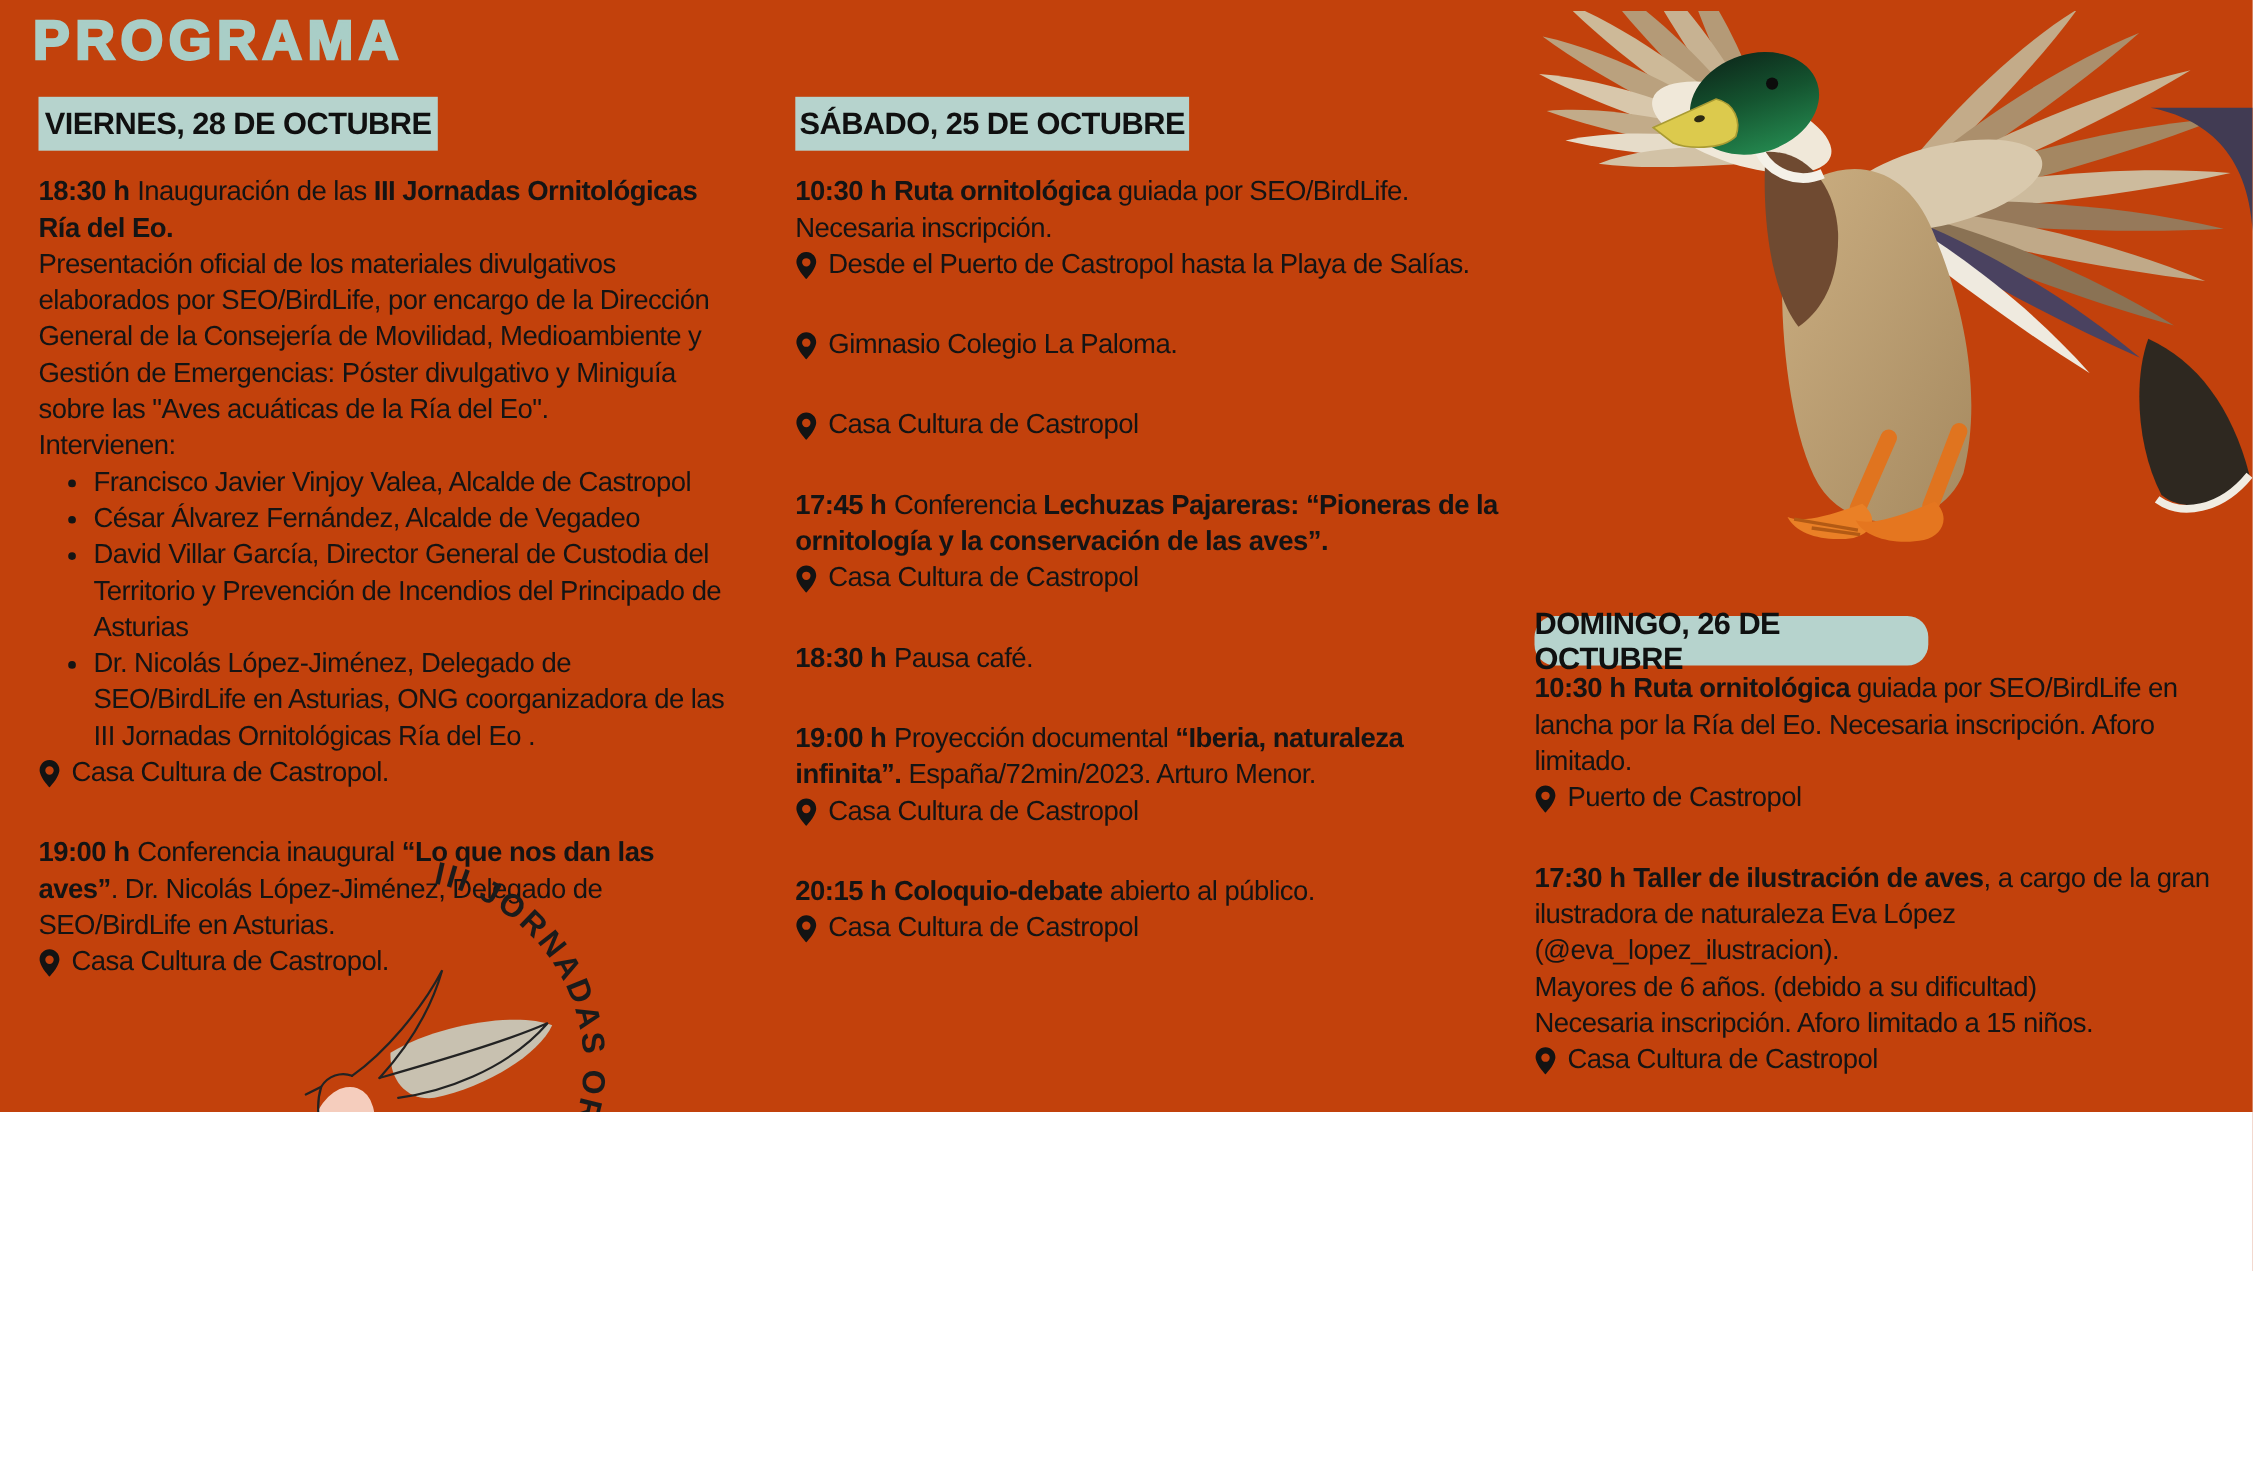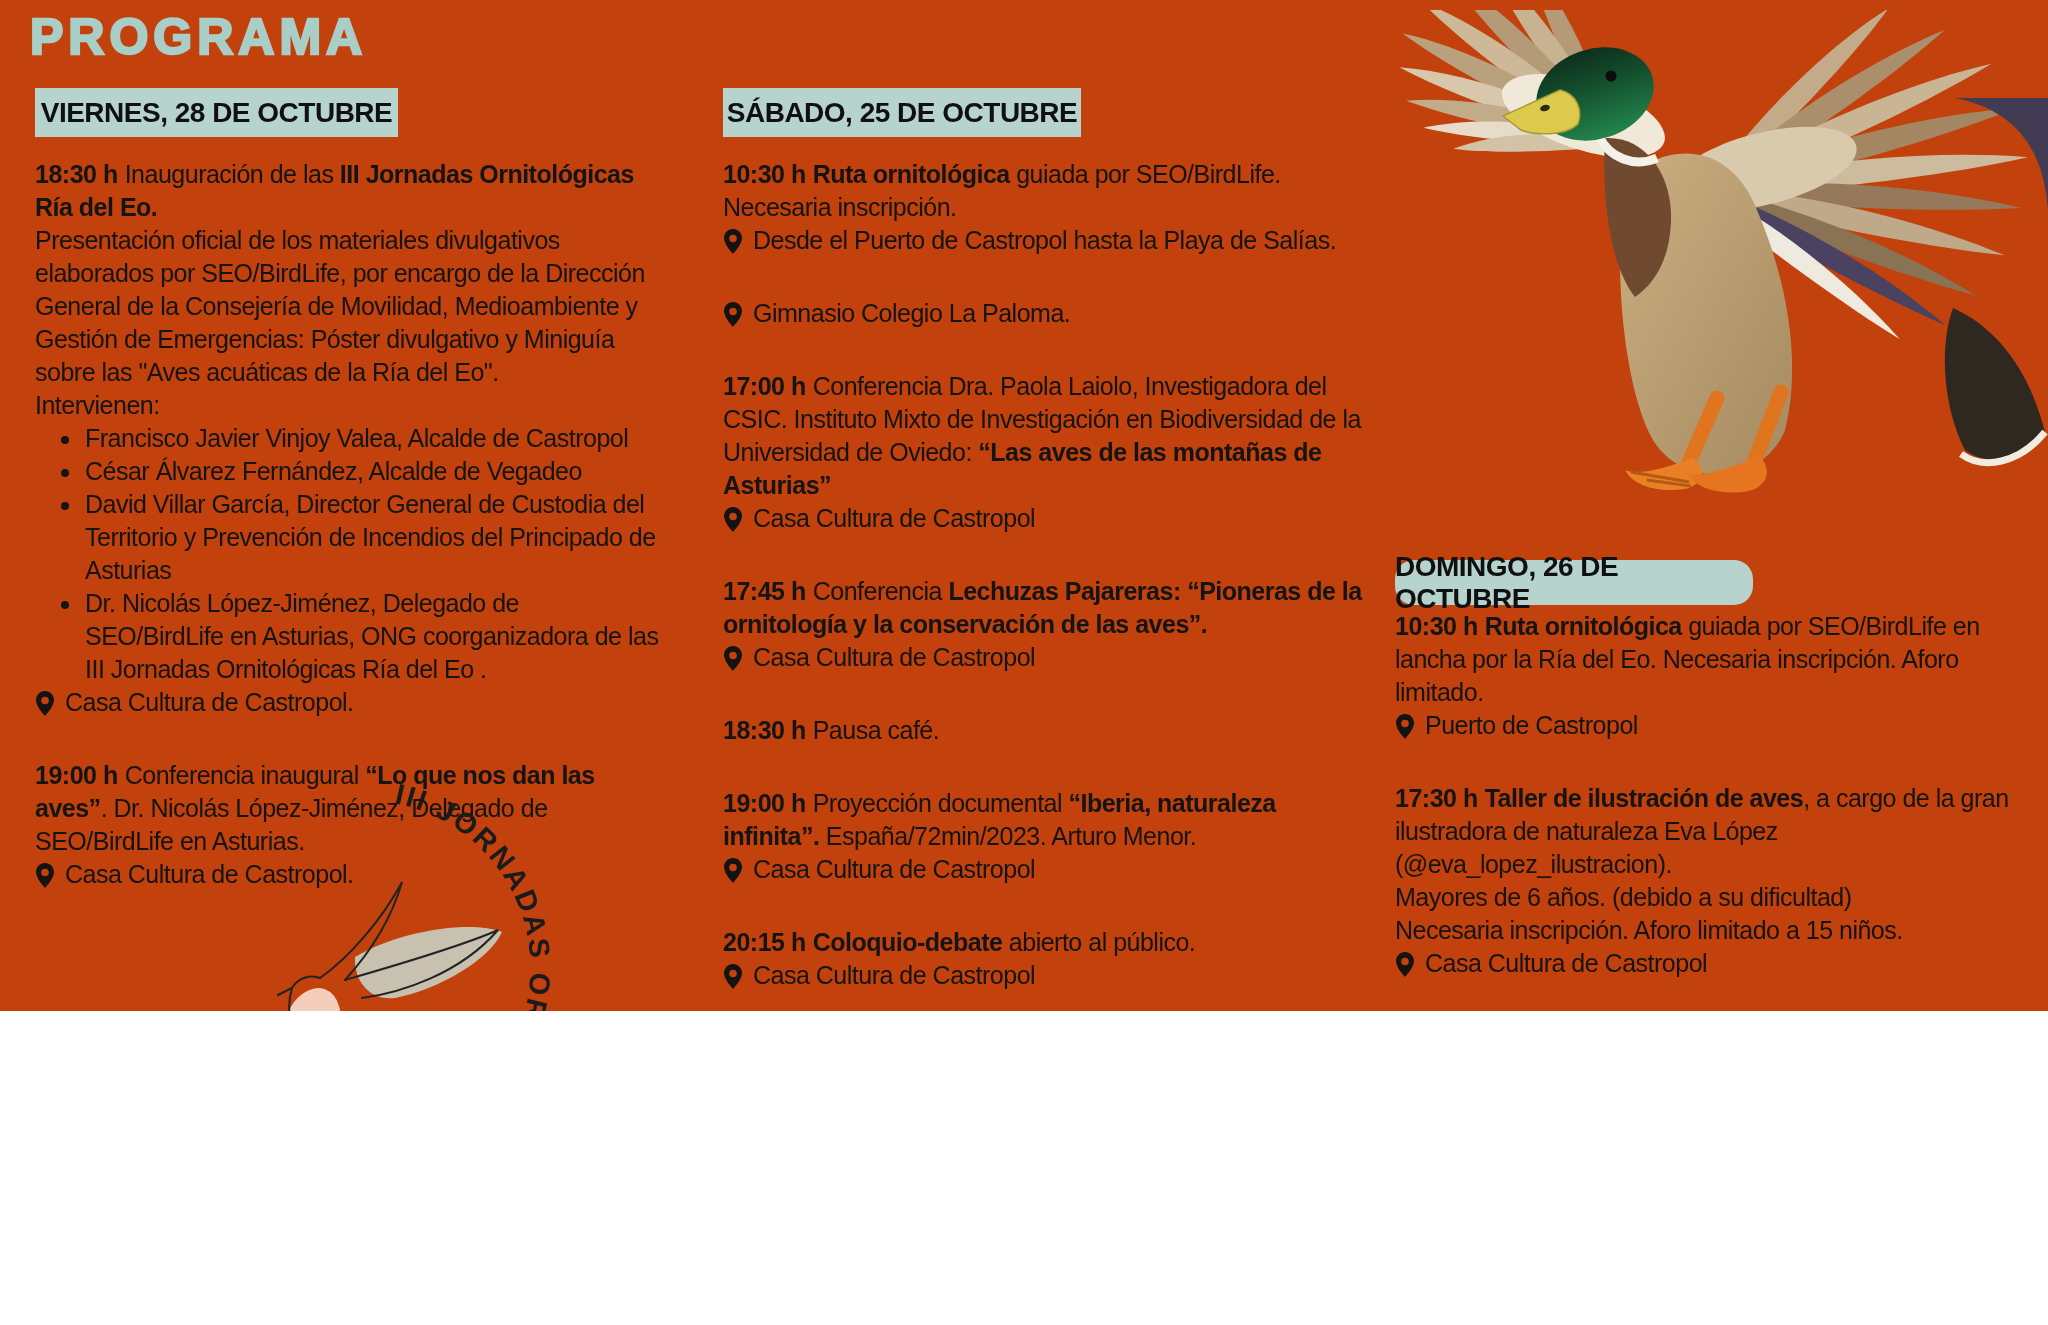--- a/index.html
+++ b/index.html
@@ -209,21 +209,20 @@
     </div>
     <div class="event">
       <div class="loc">
         <svg class="pin" width="20" height="27" viewBox="0 0 24 32">
             <path d="M12 1C6 1 1.2 5.8 1.2 11.8c0 8 10.8 19 10.8 19s10.8-11 10.8-19C22.8 5.8 18 1 12 1zm0 16a4.6 4.6 0 1 1 0-9.2 4.6 4.6 0 0 1 0 9.2z" fill="#131313"></path>
           </svg>
         <span class="loc-text">Gimnasio Colegio La Paloma.</span>
       </div>
     </div>
     <div class="event">
-      <p class="ev"><span class="time">17:00 h</span><span>Conferencia Dra. Paola Laiolo, Investigadora del CSIC. Instituto Mixto de Investigación en Biodiversidad de la Universidad de Oviedo: </span><span class="bd">“Las aves de las montañas de Asturias”</span></p>
       <div class="loc">
         <svg class="pin" width="20" height="27" viewBox="0 0 24 32">
             <path d="M12 1C6 1 1.2 5.8 1.2 11.8c0 8 10.8 19 10.8 19s10.8-11 10.8-19C22.8 5.8 18 1 12 1zm0 16a4.6 4.6 0 1 1 0-9.2 4.6 4.6 0 0 1 0 9.2z" fill="#131313"></path>
           </svg>
         <span class="loc-text">Casa Cultura de Castropol</span>
       </div>
     </div>
     <div class="event">
       <p class="ev"><span class="time">17:45 h</span><span>Conferencia </span><span class="bd">Lechuzas Pajareras: “Pioneras de la ornitología y la conservación de las aves”.</span></p>
       <div class="loc">

